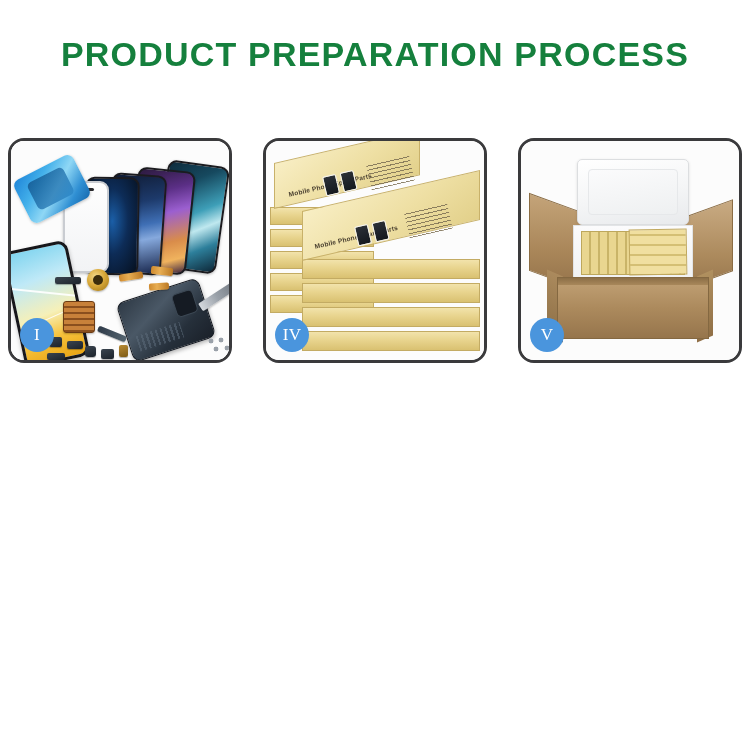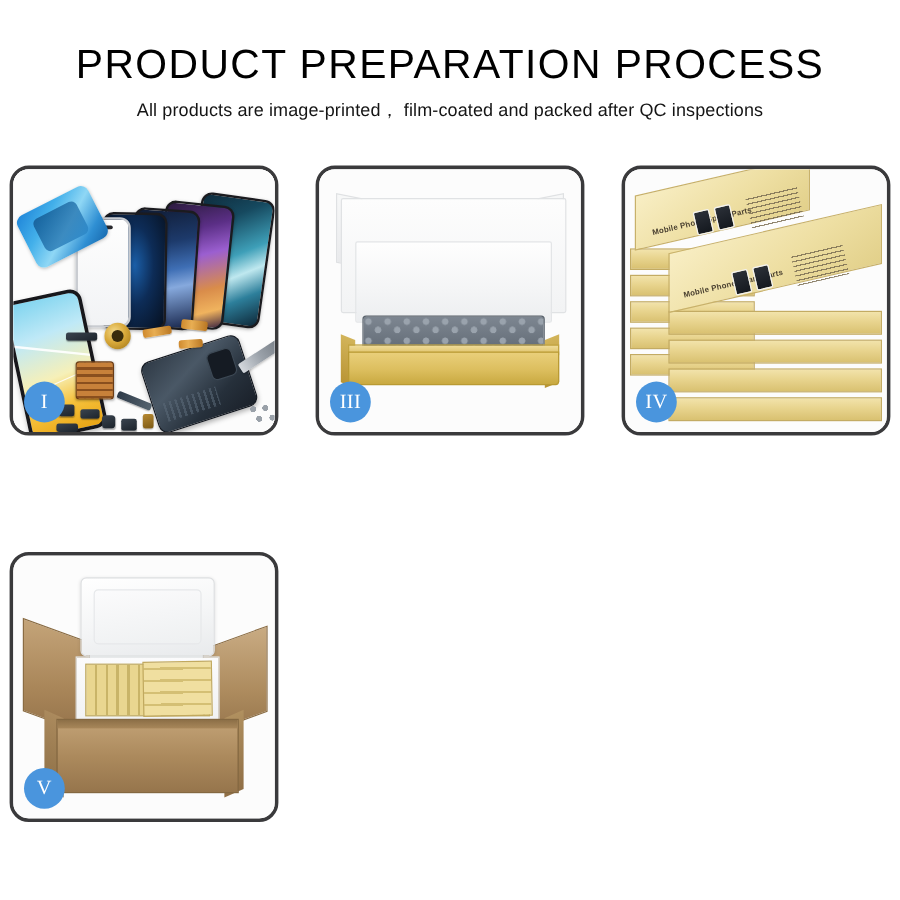--- a/index.html
+++ b/index.html
@@ -23,23 +23,23 @@
   
   .header {
     position: absolute;
     top: 34px;
     left: 0;
     width: 750px;
     text-align: center;
   }
   .title {
     font-size: 34px;
-    font-weight: 400;
+    font-weight: 700;
     letter-spacing: 1.2px;
-    color: #000000;
+    color: #15803d;
     line-height: 40px;
     white-space: nowrap;
     font-family: "Liberation Sans", sans-serif;
   }
   .subtitle {
     margin-top: 9px;
     font-size: 15px;
     font-weight: 400;
     color: #151515;
     letter-spacing: 0.1px;
@@ -513,21 +513,20 @@
     background: rgba(140,114,76,.5);
   }
 </style>
 </head>
 <body>
 
 <div class="page">
 
   <div class="header">
     <div class="title">PRODUCT PREPARATION PROCESS</div>
-    <div class="subtitle">All products are image-printed， film-coated and packed after QC inspections</div>
   </div>
 
   <div class="grid">
 
     <div class="card">
       <div class="card-photo">
         <div class="p1-bg"></div>
 
         <div class="ph ph-f1"></div>
         <div class="ph ph-f2"></div>
@@ -555,34 +554,20 @@
         <div class="chip c6"></div>
         <div class="chip c7"></div>
 
         <div class="tweezer"></div>
         <div class="screws"></div>
       </div>
       <div class="badge">I</div>
     </div>
 
 
-    <div class="card">
-      <div class="card-photo">
-        <div class="p3-lid-flapL"></div>
-        <div class="p3-lid-flapR"></div>
-        <div class="p3-lid-back"></div>
-        <div class="p3-foam"></div>
-        <div class="p3-bubblepack"></div>
-        <div class="p3-tray-left"></div>
-        <div class="p3-tray-right"></div>
-        <div class="p3-tray-rim"></div>
-        <div class="p3-tray-front"></div>
-      </div>
-      <div class="badge">III</div>
-    </div>
 
     <div class="card">
       <div class="card-photo">
         <div class="stack">
 
           <div class="sbox" style="left:0px;  top:56px;  width:104px; height:18px;"></div>
           <div class="sbox" style="left:0px;  top:78px;  width:104px; height:18px;"></div>
           <div class="sbox" style="left:0px;  top:100px; width:104px; height:18px;"></div>
           <div class="sbox" style="left:0px;  top:122px; width:104px; height:18px;"></div>
           <div class="sbox" style="left:0px;  top:144px; width:104px; height:18px;"></div>

